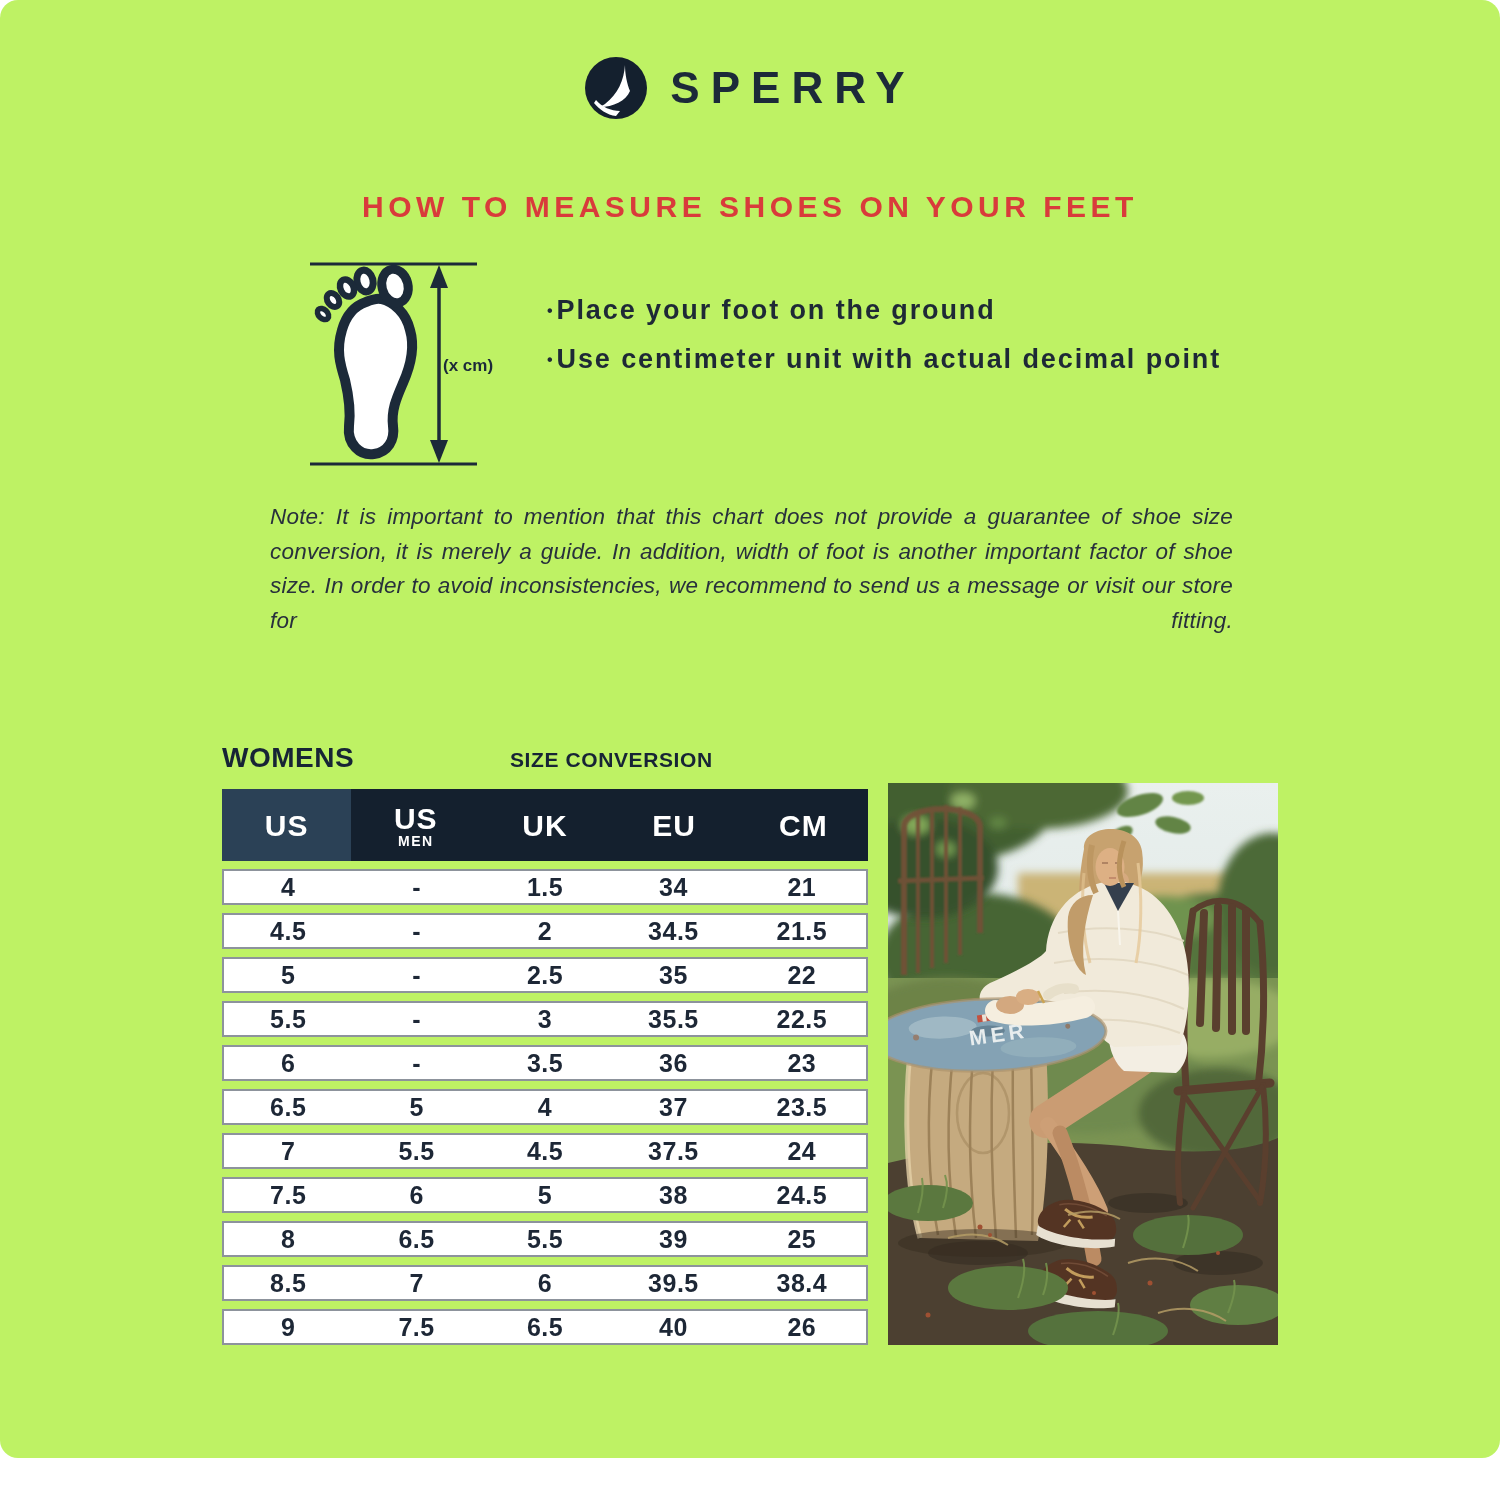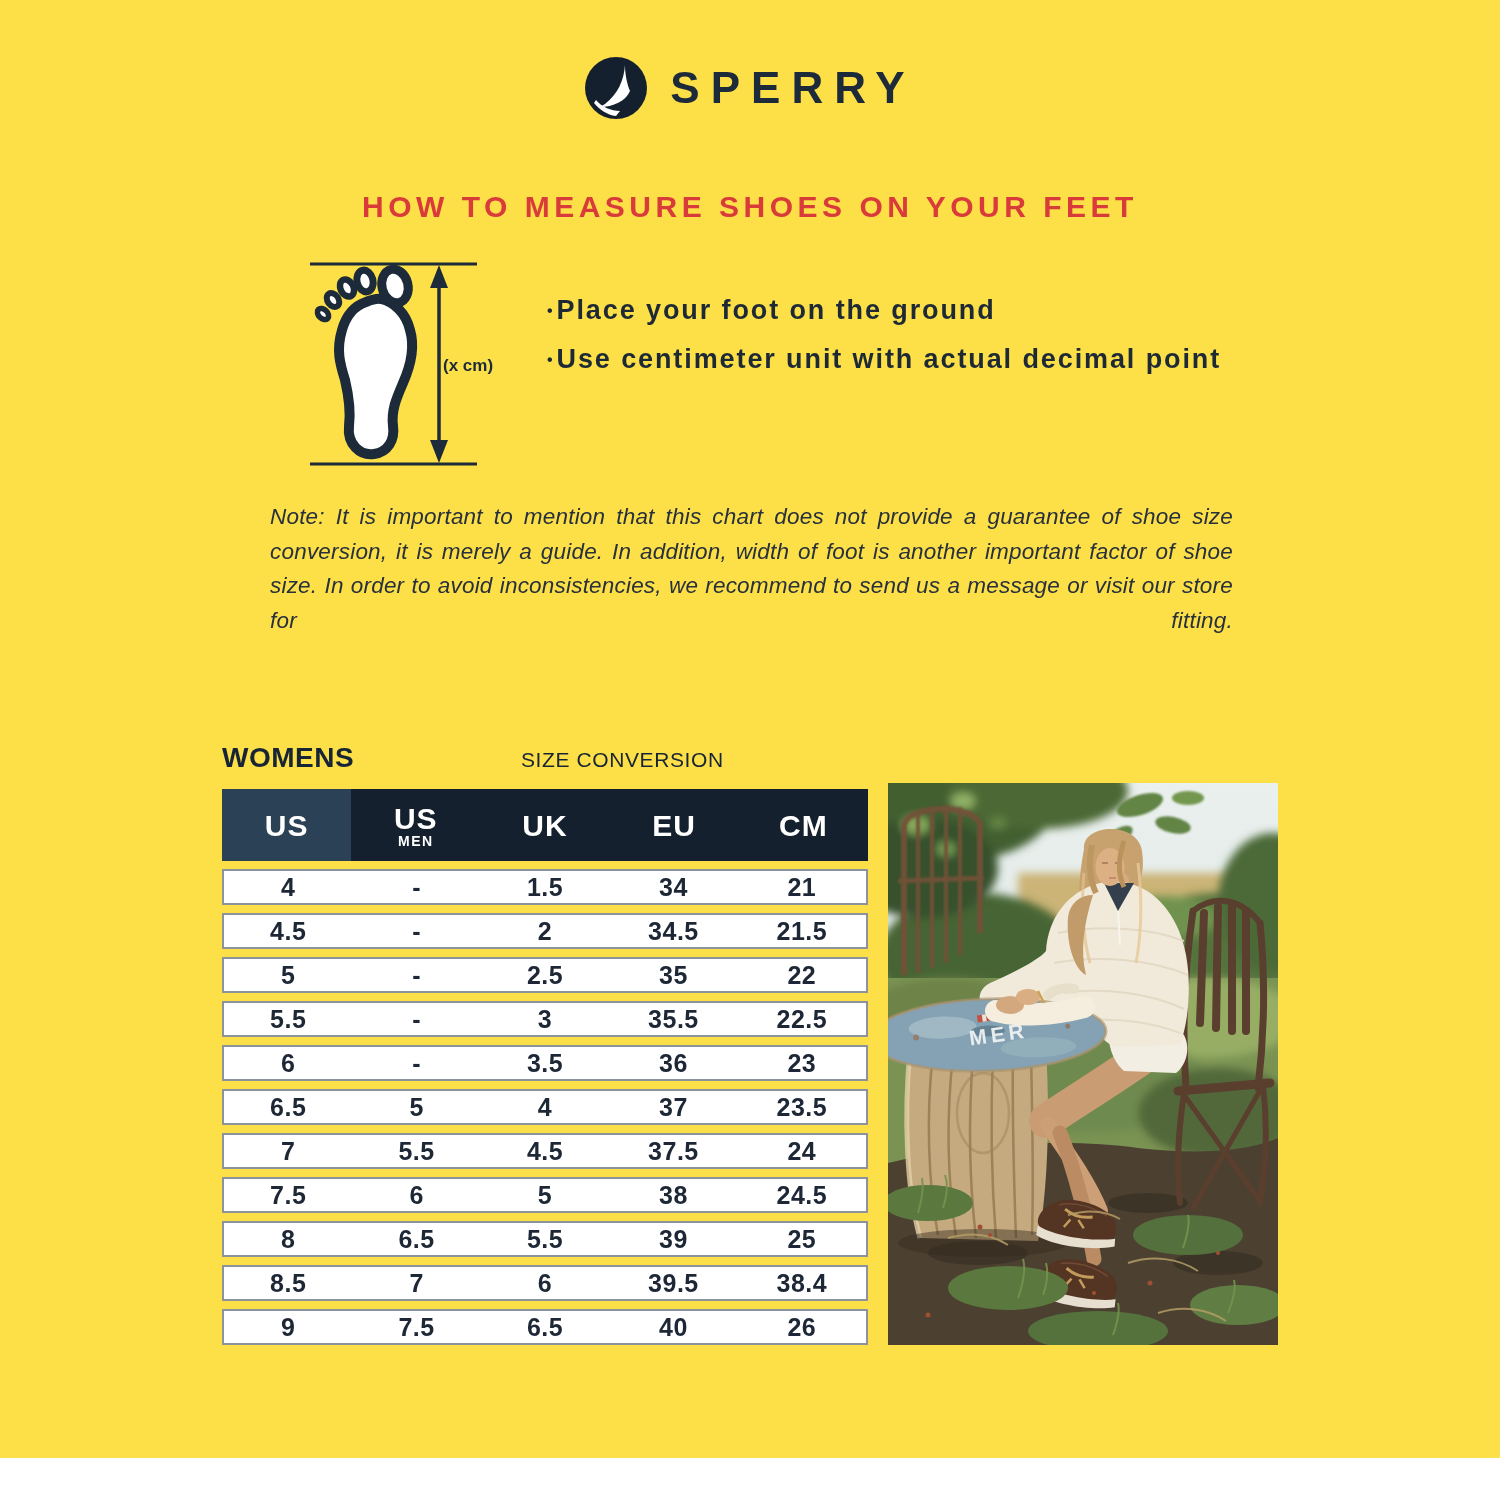--- a/index.html
+++ b/index.html
@@ -1,17 +1,17 @@
 <!DOCTYPE html>
 <html style="--navy: #1c2a39; --header-dark: #14202e; --header-us: #2b4156; --red: #d93b3b; --row-border: #8d939c;"><head>
 <meta charset="utf-8">
 <style>
   html,body{margin:0;padding:0;background:#ffffff;}
-  .page{position:relative;width:1500px;height:1458px;background:#fde047;overflow:hidden;
-        font-family:"Liberation Sans",sans-serif;color:var(--navy,#1c2a39);}
+  .page{position:relative;width:1500px;height:1458px;background:#bef264;overflow:hidden;
+        font-family:"Liberation Sans",sans-serif;color:var(--navy,#1c2a39);border-radius:18px;}
 
   
   .logo{position:absolute;top:56px;left:0;width:100%;display:flex;justify-content:center;align-items:center;gap:22px;}
   .logo-mark svg{width:64px;height:64px;display:block;}
   .logo-text{font-size:44px;font-weight:bold;letter-spacing:11px;color:var(--navy);}
 
   
   .heading{position:absolute;top:190px;left:0;width:100%;margin:0;text-align:center;
            font-size:30px;font-weight:bold;letter-spacing:4.5px;color:var(--red,#d93b3b);}
 
@@ -22,21 +22,21 @@
            line-height:49px;color:#1e2936;font-weight:bold;font-stretch:normal;}
   .bullets li::before{content:"\2022";font-size:16px;vertical-align:3px;margin-right:2px;}
 
   
   .note{position:absolute;top:500px;left:270px;width:963px;margin:0;font-style:italic;
         font-size:22.5px;line-height:34.5px;color:#28303c;text-align:justify;text-align-last:justify;letter-spacing:.2px;}
 
   
   .labels-row{position:absolute;top:742px;left:222px;width:646px;height:40px;}
   .womens{position:absolute;left:0;top:0;font-size:28px;font-weight:bold;letter-spacing:.5px;color:#172435;}
-  .conv{position:absolute;left:299px;top:6px;font-size:21px;font-weight:normal;letter-spacing:.6px;color:#172435;text-align:center;}
+  .conv{position:absolute;left:288px;top:6px;font-size:21px;font-weight:bold;letter-spacing:.6px;color:#172435;text-align:center;}
 
   
   .table-photo-row{position:absolute;top:788px;left:222px;display:flex;gap:20px;align-items:flex-end;}
   .size-table{width:646px;}
   .t-head{display:flex;height:72px;background:var(--header-dark,#14202e);}
   .th{flex:1;display:flex;flex-direction:column;align-items:center;justify-content:center;color:#fff;font-weight:bold;}
   .th.us-col{background:var(--header-us,#2b4156);}
   .th-main{font-size:30px;letter-spacing:1px;line-height:31px;}
   .th-sub{font-size:14px;letter-spacing:1.5px;line-height:14px;}
   .t-row{display:flex;height:36px;margin-top:8px;border:2px solid var(--row-border,#8d939c);

